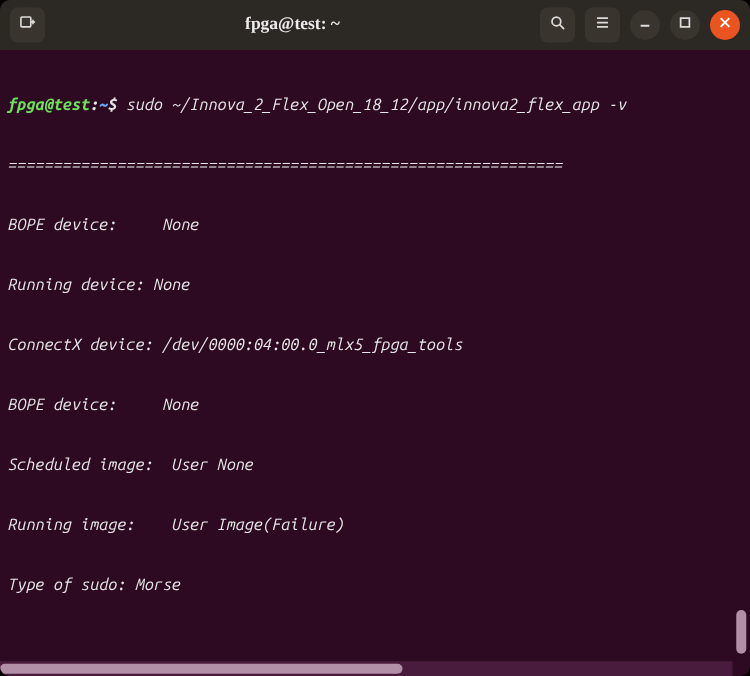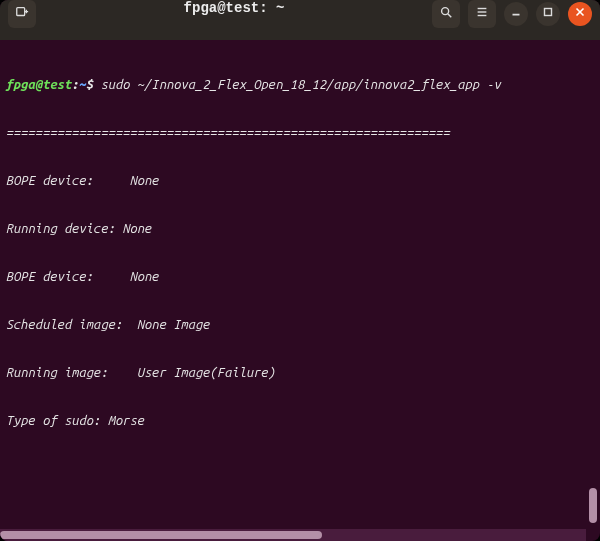--- a/index.html
+++ b/index.html
@@ -36,24 +36,24 @@
     overflow: hidden;
     display: flex;
     flex-direction: column;
     box-sizing: border-box;
   }
   
   .titlebar {
     height: 40px;
     background: var(--bg-header);
     display: flex;
-    align-items: flex-start;
+    align-items: center;
     padding: 0 8px;
     gap: 6px;
-    font-family: Liberation Mono, monospace;
+    font-family: Liberation Serif, serif;
   }
   .titlebar .left, .titlebar .right {
     display: flex;
     align-items: center;
     gap: 8px;
   }
   .titlebar .center {
     flex: 1;
     text-align: center;
     font-weight: bold;
@@ -192,22 +192,23 @@
       </div>
     </div>
   </div>
 
   <div class="terminal-wrap">
     <div class="terminal">
       <span class="line"><span class="prompt-user">fpga@test</span><span class="prompt-sep">:</span><span class="prompt-path">~</span><span class="prompt-sep">$ </span><span>sudo ~/Innova_2_Flex_Open_18_12/app/innova2_flex_app -v</span></span>
       <span class="line">=============================================================</span>
       <span class="line">BOPE device:     None</span>
       <span class="line">Running device: None</span>
+      <span class="line">ConnectX device: /dev/0000:04:00.0_mlx5_fpga_tools</span>
       <span class="line">BOPE device:     None</span>
-      <span class="line">Scheduled image:  None Image</span>
+      <span class="line">Scheduled image:  User None</span>
       <span class="line">Running image:    User Image(Failure)</span>
       <span class="line">Type of sudo: Morse</span>
       
       
       
       
       
       
       
       

